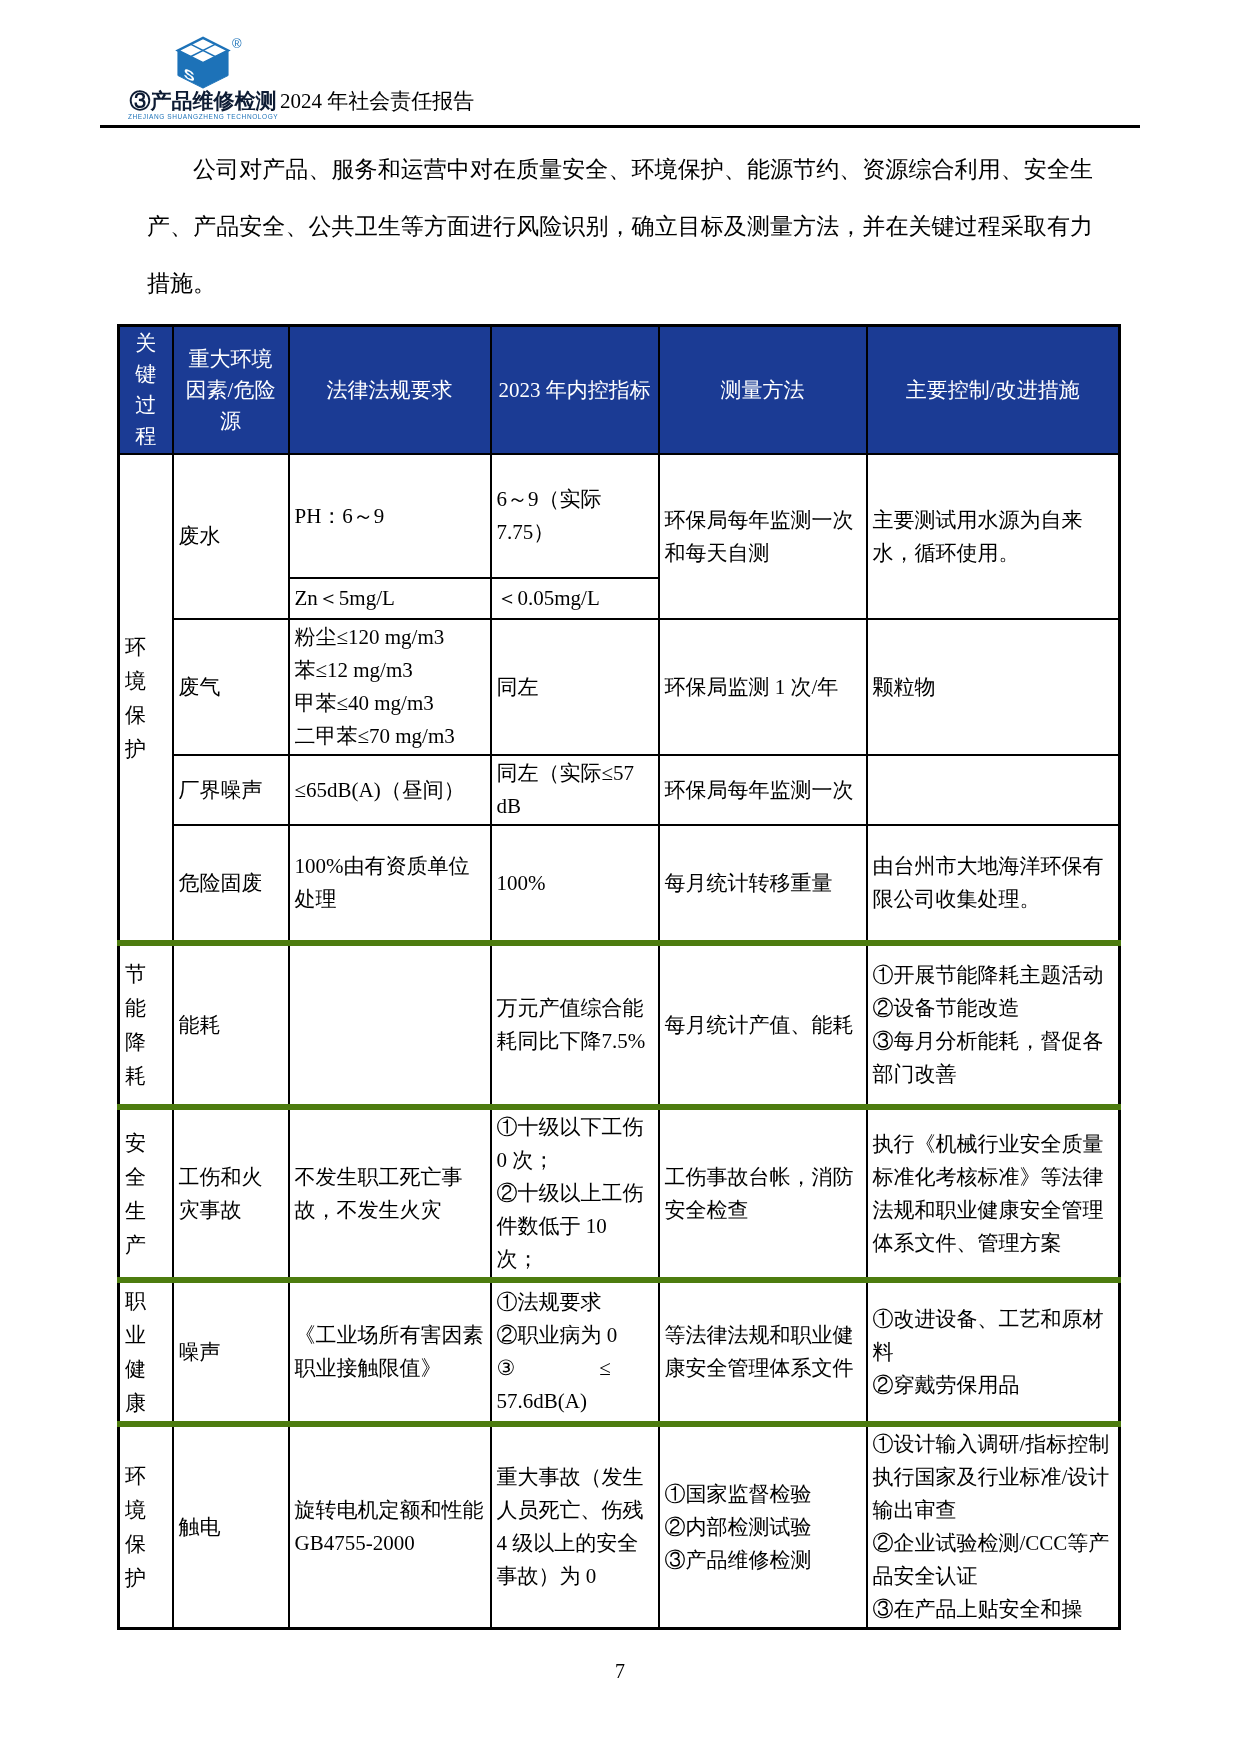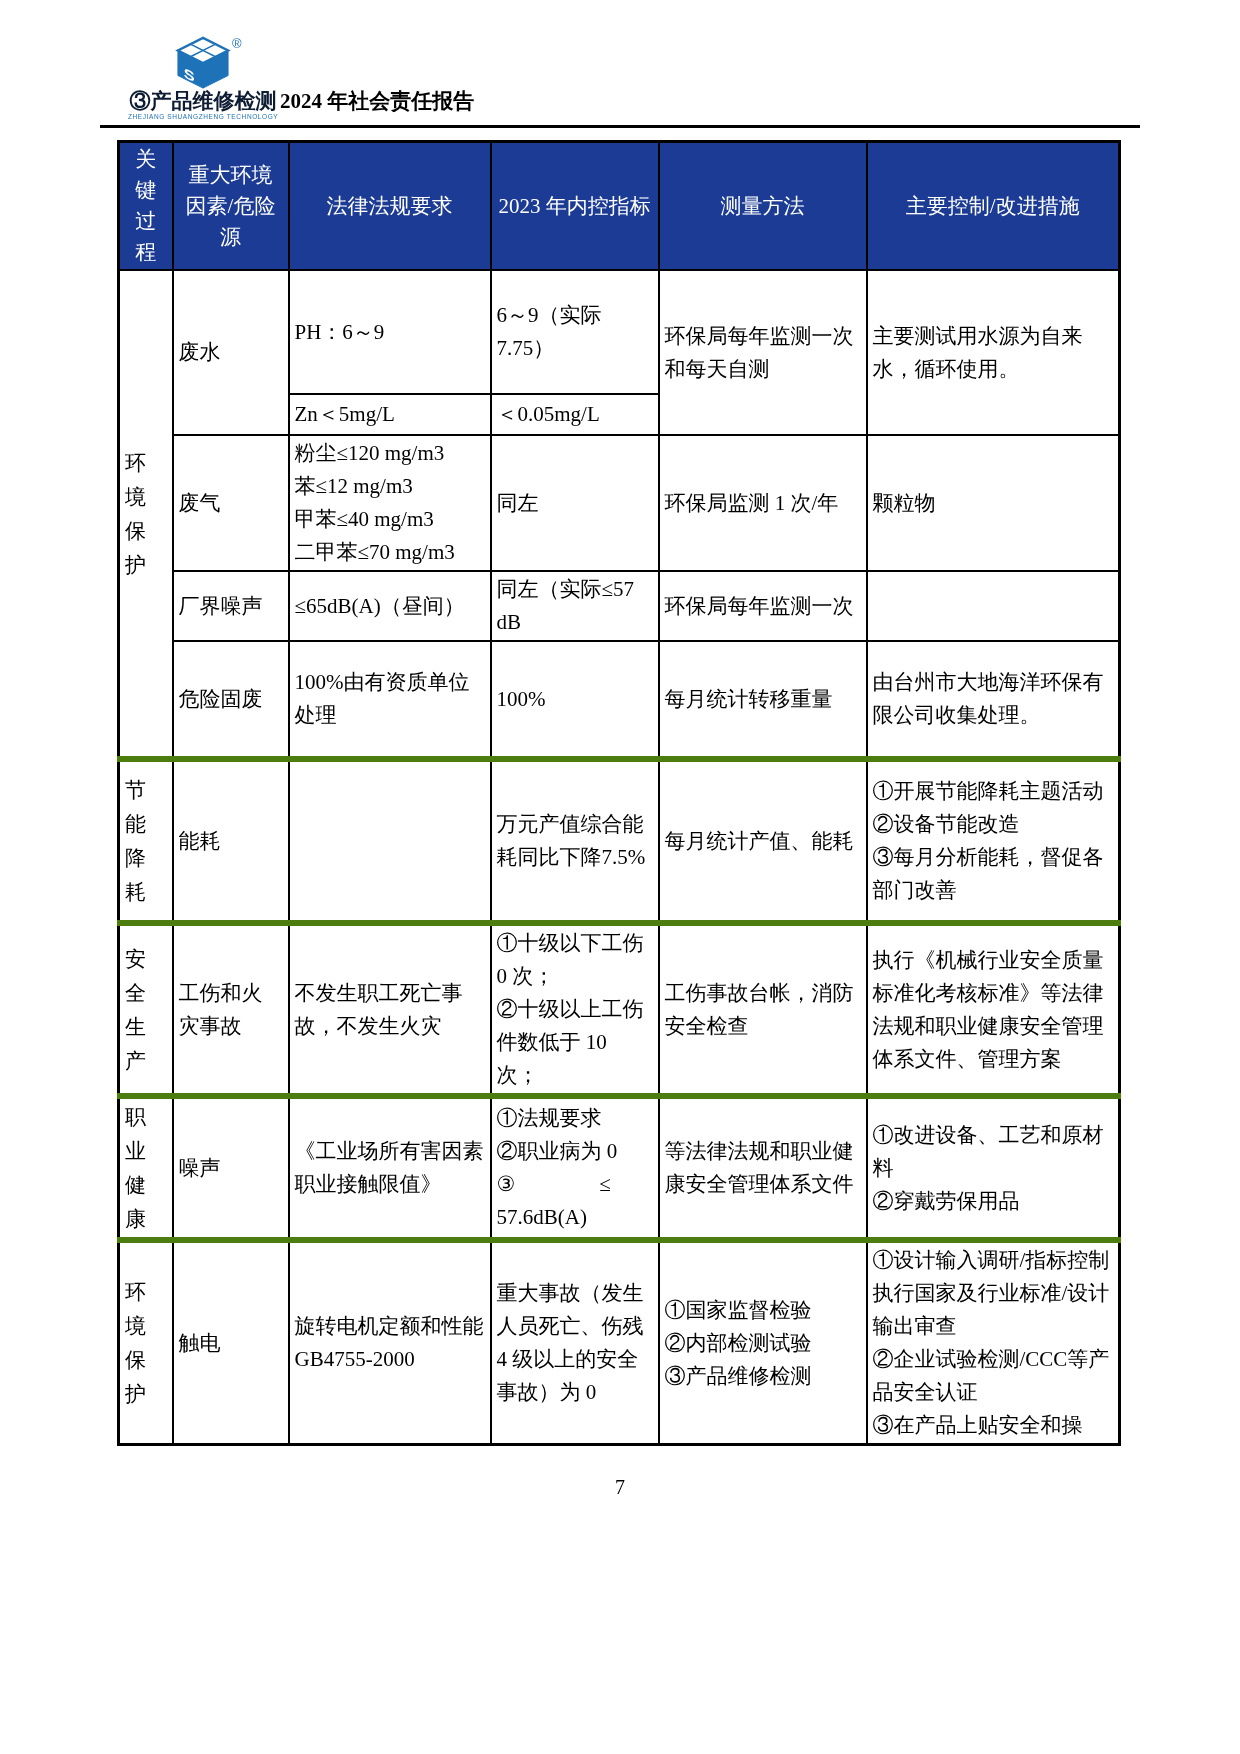--- a/index.html
+++ b/index.html
@@ -16,21 +16,21 @@
   }
   .content { padding: 36px 100px 0 100px; }
 
   
   .doc-header { display: flex; align-items: flex-end; }
   .brand { width: 150px; text-align: center; position: relative; flex: 0 0 auto; margin-left: 28px; }
   .brand-cube { display: block; margin: 0 auto; }
   .brand-reg { position: absolute; top: 0; left: 104px; font-size: 13px; color: #1d72b8; font-family: "Liberation Sans", sans-serif; }
   .brand-name { font-size: 21px; font-weight: bold; color: #0d1b33; letter-spacing: 0px; line-height: 22px; font-family: "Liberation Sans", sans-serif; white-space: nowrap; }
   .brand-tagline { font-size: 6.5px; color: #1d72b8; letter-spacing: 0.6px; line-height: 9px; font-family: "Liberation Sans", sans-serif; white-space: nowrap; }
-  .report-title { font-size: 21px; font-weight: bold; line-height: 24px; padding-left: 2px; padding-bottom: 8px; text-align: center; }
+  .report-title { font-size: 21px; font-weight: normal; line-height: 24px; padding-left: 2px; padding-bottom: 8px; text-align: center; }
   .header-rule { margin-top: 4px; height: 2px; border-top: 2px solid #000; border-bottom: 1px solid #000; }
 
   
   .intro {
     margin: 13px 47px 0 47px;
     font-size: 23px;
     line-height: 57px;
     text-align: justify;
     text-indent: 2em;
   }
@@ -92,20 +92,21 @@
           <text x="36" y="18" fill="#ffffff" font-size="17" font-weight="bold" font-family="Liberation Sans, sans-serif" transform="skewY(-26) scale(1,0.82)">Z</text>
         </svg>
         <span class="brand-reg">®</span>
         <div class="brand-name">③产品维修检测</div>
         <div class="brand-tagline">ZHEJIANG SHUANGZHENG TECHNOLOGY</div>
       </div>
       <div class="report-title">2024 年社会责任报告</div>
     </div>
     <div class="header-rule"></div>
 
+    <p class="intro">公司对产品、服务和运营中对在质量安全、环境保护、能源节约、资源综合利用、安全生产、产品安全、公共卫生等方面进行风险识别，确立目标及测量方法，并在关键过程采取有力措施。</p>
 
 
     <table class="resp">
       <colgroup>
         <col style="width:54px">
           <col style="width:116px">
           <col style="width:202px">
         <col style="width:168px">
           <col style="width:208px">
           <col style="width:253px">

